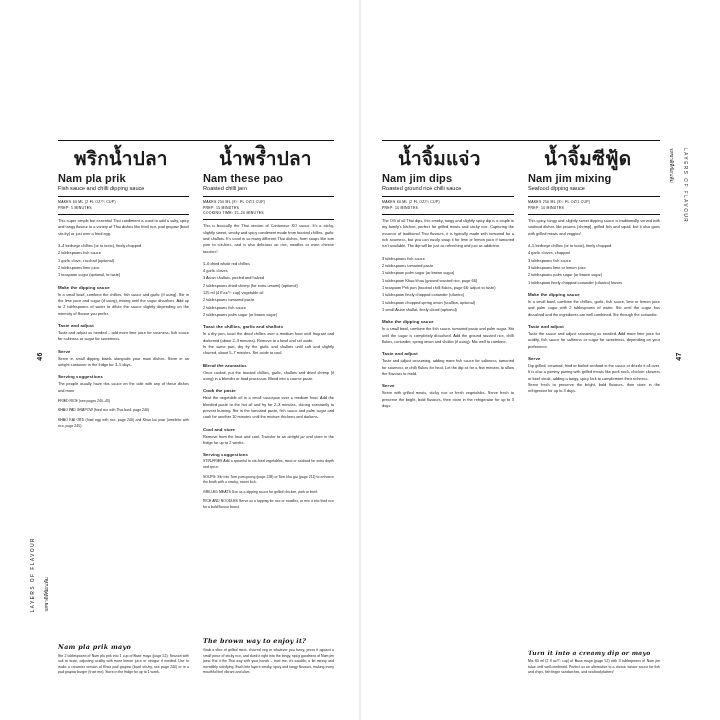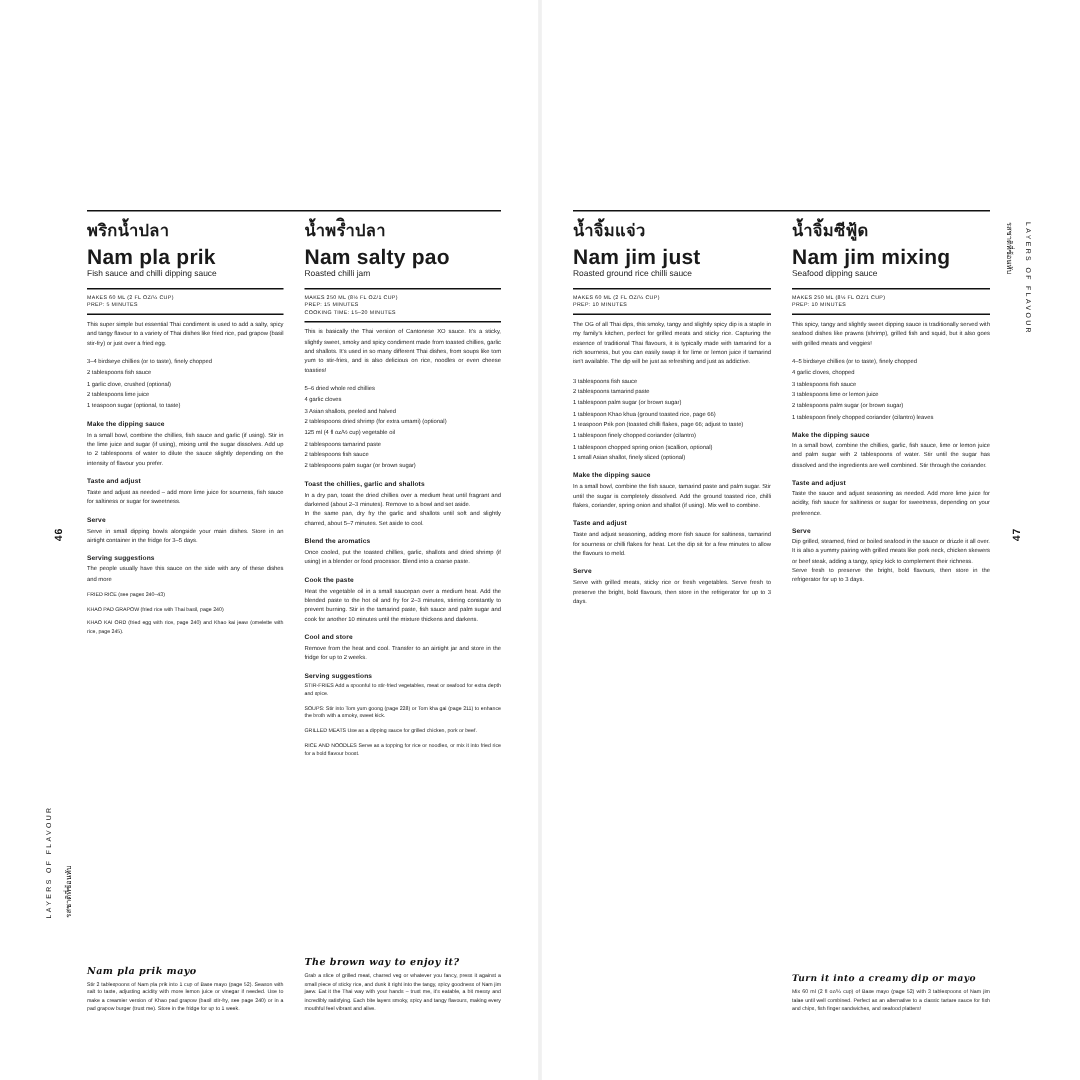--- a/index.html
+++ b/index.html
@@ -9,22 +9,22 @@
   .page.left{left:0;}
   .page.right{left:360px;text-decoration:underline;}
   .gutter{position:absolute;left:359px;top:0;width:2px;height:720px;
     background:linear-gradient(to right, rgba(0,0,0,0.10), rgba(0,0,0,0.04), rgba(0,0,0,0.10));}
   .content{position:absolute;top:148px;bottom:40px;}
   .page.left .content{left:58px;right:26px;}
   .page.right .content{left:22px;right:60px;}
   .cols{display:flex;gap:14px;height:100%;}
   .col{width:50%;position:relative;}
 
-  .thai{font-family:"DejaVu Sans",sans-serif;font-size:11px;font-weight:700;letter-spacing:.2px;line-height:1.1;margin:0 0 3px 0;}
-  .title{font-size:14px;font-weight:700;letter-spacing:.15px;margin:0 0 1px 0;}
+  .thai{font-family:"DejaVu Sans",sans-serif;font-size:19px;font-weight:700;letter-spacing:.2px;line-height:1.1;margin:0 0 3px 16px;}
+  .title{font-size:11px;font-weight:700;letter-spacing:.15px;margin:0 0 1px 0;}
   .subtitle{font-size:5.6px;line-height:1.35;margin:0 0 4px 0;color:#222;}
   .rule{border:0;border-top:.5px solid #111;margin:3px 0 3px 0;}
   .meta{font-size:3.5px;letter-spacing:.25px;line-height:1.5;margin:0 0 3px 0;color:#111;text-transform:uppercase;}
   .intro{font-size:3.9px;line-height:1.62;text-align:justify;margin:0 0 6px 0;color:#1b1b1b;}
   .ing{font-size:3.9px;line-height:1.62;margin:0 0 6px 0;color:#1b1b1b;}
   .ing div{margin:0 0 1px 0;}
   .h{font-size:4.4px;font-weight:700;margin:6px 0 2px 0;letter-spacing:.1px;}
   .p{font-size:3.9px;line-height:1.62;text-align:justify;margin:0 0 5px 0;color:#1b1b1b;}
   .footnote{font-size:3.5px;line-height:1.6;text-align:justify;margin:0 0 4px 0;color:#1b1b1b;}
 
@@ -90,21 +90,21 @@
           <div class="footnote">KHAO KAI ORD (fried egg with rice, page 240) and Khao kai jeaw (omelette with rice, page 245).</div>
 
           <div class="bottomblock">
             <div class="hand">Nam pla prik mayo</div>
             <div class="footnote">Stir 2 tablespoons of Nam pla prik into 1 cup of Base mayo (page 52). Season with salt to taste, adjusting acidity with more lemon juice or vinegar if needed. Use to make a creamier version of Khao pad grapow (basil stir-fry, see page 240) or in a pad grapow burger (trust me). Store in the fridge for up to 1 week.</div>
           </div>
         </div>
 
         <div class="col">
           <div class="thai">น้ำพริำปลา</div>
-          <div class="title">Nam salty pao</div>
+          <div class="title">Nam these pao</div>
           <div class="subtitle">Roasted chilli jam</div>
           <hr class="rule">
           <div class="meta" style="white-space:pre-line">MAKES 250 ML (8½ FL OZ/1 CUP)
 PREP: 15 MINUTES
 COOKING TIME: 15–20 MINUTES</div>
           <hr class="rule">
           <div class="intro">This is basically the Thai version of Cantonese XO sauce. It's a sticky, slightly sweet, smoky and spicy condiment made from toasted chillies, garlic and shallots. It's used in so many different Thai dishes, from soups like tom yum to stir-fries, and is also delicious on rice, noodles or even cheese toasties!</div>
           <div class="ing">
             <div>5–6 dried whole red chillies</div>
             <div>4 garlic cloves</div>
@@ -144,21 +144,21 @@
     <div class="topline r"></div>
     <div class="pagenum r">47</div>
     <div class="runhead r">LAYERS OF FLAVOUR</div>
     <div class="runthai r">รสชาติที่ซ้อนทับ</div>
 
     <div class="content">
       <div class="cols">
 
         <div class="col">
           <div class="thai">น้ำจิ้มแจ่ว</div>
-          <div class="title">Nam jim just</div>
+          <div class="title">Nam jim dips</div>
           <div class="subtitle">Roasted ground rice chilli sauce</div>
           <hr class="rule">
           <div class="meta" style="white-space:pre-line">MAKES 60 ML (2 FL OZ/¼ CUP)
 PREP: 10 MINUTES</div>
           <hr class="rule">
           <div class="intro">The OG of all Thai dips, this smoky, tangy and slightly spicy dip is a staple in my family's kitchen, perfect for grilled meats and sticky rice. Capturing the essence of traditional Thai flavours, it is typically made with tamarind for a rich sourness, but you can easily swap it for lime or lemon juice if tamarind isn't available. The dip will be just as refreshing and just as addictive.</div>
           <div class="ing">
             <div>3 tablespoons fish sauce</div>
             <div>2 tablespoons tamarind paste</div>
             <div>1 tablespoon palm sugar (or brown sugar)</div>

